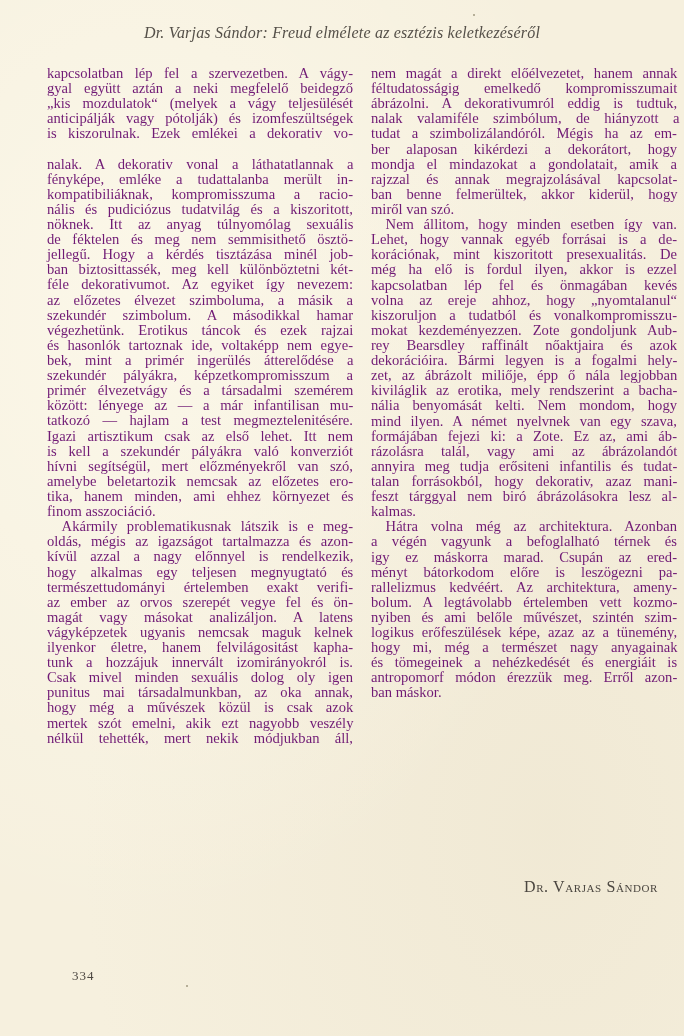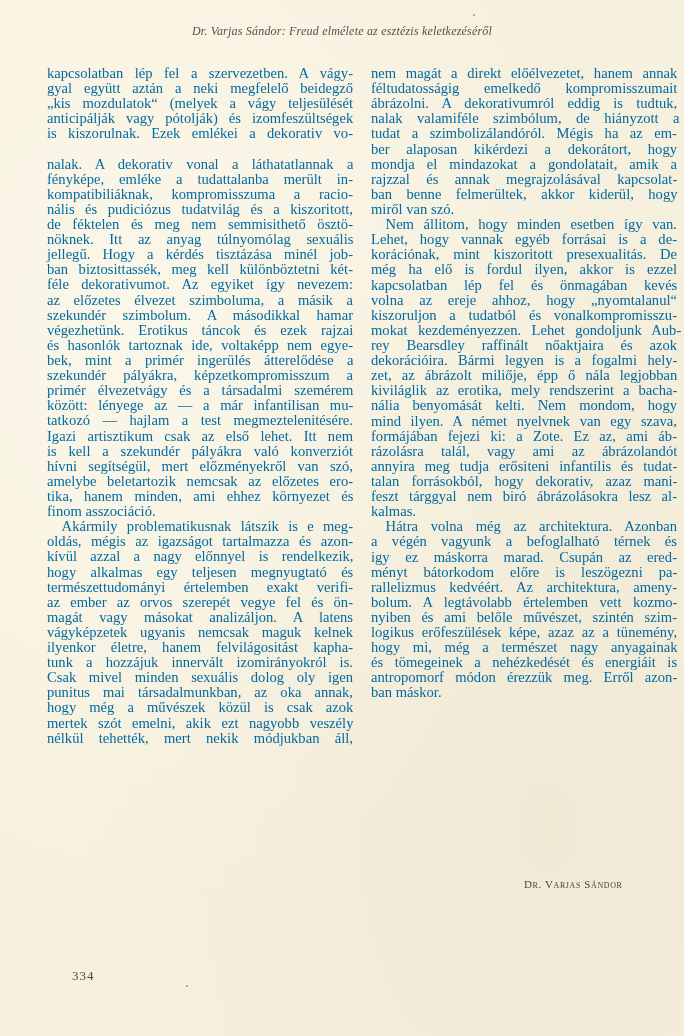--- a/index.html
+++ b/index.html
@@ -14,46 +14,46 @@
     position: absolute; inset: 0;
     background:
       radial-gradient(ellipse at 20% 30%, rgba(255,252,240,0.6), rgba(0,0,0,0) 60%),
       radial-gradient(ellipse at 80% 80%, rgba(230,220,195,0.35), rgba(0,0,0,0) 60%);
   }
   .running-head {
     position: absolute; top: 24px; left: 0; width: 684px;
     text-align: center;
     font-family: "Liberation Serif", serif;
     font-style: italic;
-    font-size: 12px;
+    font-size: 16px;
     letter-spacing: 0.2px;
     color: #555049;
   }
   .col {
     position: absolute; top: 66px;
     font-family: "Liberation Serif", serif;
     font-size: 14.6px;
     line-height: 15.12px;
-    color: #0369a1;
+    color: #701a75;
   }
   .col-left { left: 47px; width: 306px; }
   .col-right { left: 371px; width: 306px; }
   .line {
     display: block;
     height: 15.12px;
     white-space: nowrap;
     text-align: justify;
     text-align-last: justify;
     overflow: visible;
   }
   .line.last { text-align-last: left; }
   .signature {
     position: absolute; top: 878px; left: 524px;
     font-family: "Liberation Serif", serif;
-    font-size: 11px;
+    font-size: 16px;
     font-variant: small-caps;
     letter-spacing: 0.6px;
     color: #4b4640;
   }
   .page-number {
     position: absolute; top: 968px; left: 72px;
     font-family: "Liberation Serif", serif;
     font-size: 13px;
     letter-spacing: 1px;
     color: #4b4640;
@@ -73,22 +73,22 @@
 <div class="col col-left" id="col-left">
     <span class="line" style="display: block; width: auto; word-spacing: 7.83333px;">kapcsolatban lép fel a szervezetben. A vágy-</span>
     <span class="line" style="display: block; width: auto; word-spacing: 8.16667px;">gyal együtt aztán a neki megfelelő beidegző</span>
     <span class="line" style="display: block; width: auto; word-spacing: 8.2px;">„kis mozdulatok“ (melyek a vágy teljesülését</span>
     <span class="line" style="display: block; width: auto; word-spacing: 7.25px;">anticipálják vagy pótolják) és izomfeszültségek</span>
     <span class="line" style="display: block; width: auto; word-spacing: 7.66667px;">is kiszorulnak. Ezek emlékei a dekorativ vo-</span>
     <span class="line" style="display: block; width: auto; word-spacing: 9.66667px; margin-top: 15px;">nalak. A dekorativ vonal a láthatatlannak a</span>
     <span class="line" style="display: block; width: auto; word-spacing: 11.2px;">fényképe, emléke a tudattalanba merült in-</span>
     <span class="line" style="display: block; width: auto; word-spacing: 15px;">kompatibiliáknak, kompromisszuma a racio-</span>
     <span class="line" style="display: block; width: auto; word-spacing: 6.83333px;">nális és pudiciózus tudatvilág és a kiszoritott,</span>
+    <span class="line" style="display: block; width: auto; word-spacing: 12px;">nöknek. Itt az anyag túlnyomólag sexuális</span>
     <span class="line" style="display: block; width: auto; word-spacing: 7.83333px;">de féktelen és meg nem semmisithető ösztö-</span>
-    <span class="line" style="display: block; width: auto; word-spacing: 12px;">nöknek. Itt az anyag túlnyomólag sexuális</span>
     <span class="line" style="display: block; width: auto; word-spacing: 8.5px;">jellegű. Hogy a kérdés tisztázása minél job-</span>
     <span class="line" style="display: block; width: auto; word-spacing: 6.8px;">ban biztosittassék, meg kell különböztetni két-</span>
     <span class="line" style="display: block; width: auto; word-spacing: 8.6px;">féle dekorativumot. Az egyiket így nevezem:</span>
     <span class="line" style="display: block; width: auto; word-spacing: 10px;">az előzetes élvezet szimboluma, a másik a</span>
     <span class="line" style="display: block; width: auto; word-spacing: 12.75px;">szekundér szimbolum. A másodikkal hamar</span>
     <span class="line" style="display: block; width: auto; word-spacing: 10.2px;">végezhetünk. Erotikus táncok és ezek rajzai</span>
     <span class="line" style="display: block; width: auto; word-spacing: 4.66667px;">és hasonlók tartoznak ide, voltaképp nem egye-</span>
     <span class="line" style="display: block; width: auto; word-spacing: 9.66667px;">bek, mint a primér ingerülés átterelődése a</span>
     <span class="line" style="display: block; width: auto; word-spacing: 13.3333px;">szekundér pályákra, képzetkompromisszum a</span>
     <span class="line" style="display: block; width: auto; word-spacing: 8.2px;">primér élvezetvágy és a társadalmi szemérem</span>
@@ -127,21 +127,21 @@
     <span class="line" style="display: block; width: auto; word-spacing: 12.75px;">rajzzal és annak megrajzolásával kapcsolat-</span>
     <span class="line" style="display: block; width: auto; word-spacing: 10.8px;">ban benne felmerültek, akkor kiderül, hogy</span>
     <span class="line last">miről van szó.</span>
     <span class="line" style="display: block; width: auto; word-spacing: 6px;"> Nem állitom, hogy minden esetben így van.</span>
     <span class="line" style="display: block; width: auto; word-spacing: 8.28571px;">Lehet, hogy vannak egyéb forrásai is a de-</span>
     <span class="line" style="display: block; width: auto; word-spacing: 10px;">korációnak, mint kiszoritott presexualitás. De</span>
     <span class="line" style="display: block; width: auto; word-spacing: 8.625px;">még ha elő is fordul ilyen, akkor is ezzel</span>
     <span class="line" style="display: block; width: auto; word-spacing: 13.2px;">kapcsolatban lép fel és önmagában kevés</span>
     <span class="line" style="display: block; width: auto; word-spacing: 12px;">volna az ereje ahhoz, hogy „nyomtalanul“</span>
     <span class="line" style="display: block; width: auto; word-spacing: 9px;">kiszoruljon a tudatból és vonalkompromisszu-</span>
-    <span class="line" style="display: block; width: auto; word-spacing: 6.75px;">mokat kezdeményezzen. Lehet gondoljunk Aub-</span>
+    <span class="line" style="display: block; width: auto; word-spacing: 6.75px;">mokat kezdeményezzen. Zote gondoljunk Aub-</span>
     <span class="line" style="display: block; width: auto; word-spacing: 13.2px;">rey Bearsdley raffinált nőaktjaira és azok</span>
     <span class="line" style="display: block; width: auto; word-spacing: 6.83333px;">dekorációira. Bármi legyen is a fogalmi hely-</span>
     <span class="line" style="display: block; width: auto; word-spacing: 6.42857px;">zet, az ábrázolt miliője, épp ő nála legjobban</span>
     <span class="line" style="display: block; width: auto; word-spacing: 5.33333px;">kiviláglik az erotika, mely rendszerint a bacha-</span>
     <span class="line" style="display: block; width: auto; word-spacing: 9.4px;">nália benyomását kelti. Nem mondom, hogy</span>
     <span class="line" style="display: block; width: auto; word-spacing: 5.85714px;">mind ilyen. A német nyelvnek van egy szava,</span>
     <span class="line" style="display: block; width: auto; word-spacing: 6.625px;">formájában fejezi ki: a Zote. Ez az, ami áb-</span>
     <span class="line" style="display: block; width: auto; word-spacing: 13.6px;">rázolásra talál, vagy ami az ábrázolandót</span>
     <span class="line" style="display: block; width: auto; word-spacing: 6.33333px;">annyira meg tudja erősiteni infantilis és tudat-</span>
     <span class="line" style="display: block; width: auto; word-spacing: 8.4px;">talan forrásokból, hogy dekorativ, azaz mani-</span>

